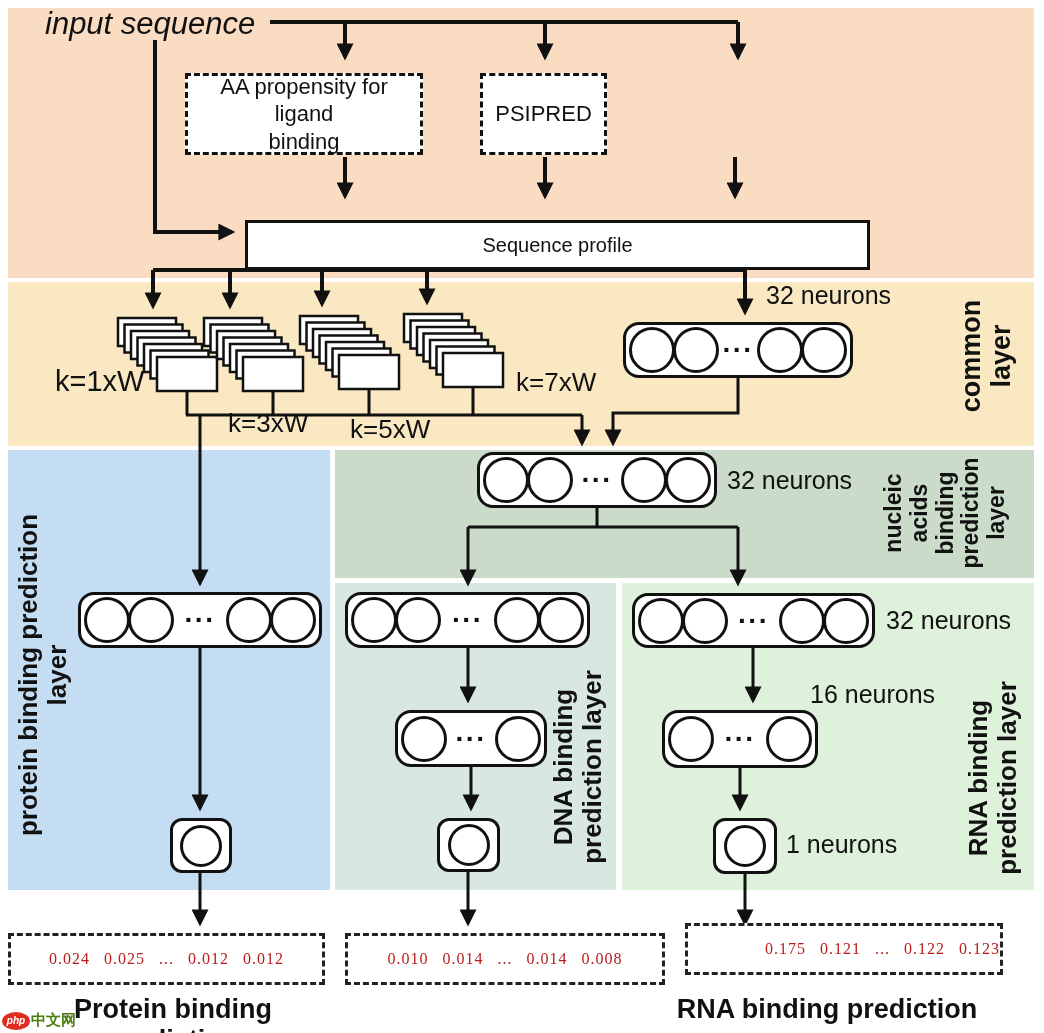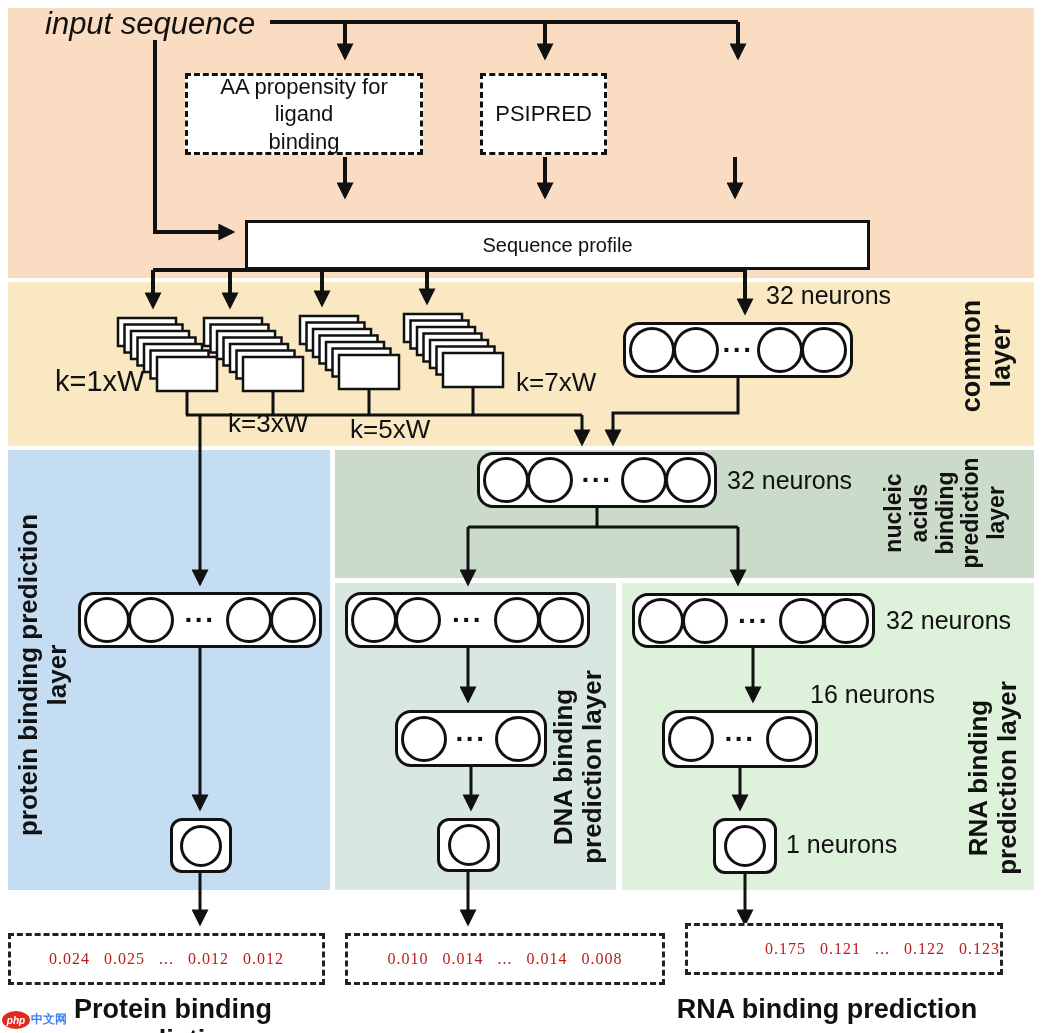--- a/index.html
+++ b/index.html
@@ -18,24 +18,24 @@
   .ndots{flex:1;text-align:center;font-size:28px;font-weight:bold;letter-spacing:1px;line-height:1;}
   .nsingle{position:absolute;background:#fff;border:3px solid #111;border-radius:12px;z-index:10;
            display:flex;align-items:center;justify-content:center;box-sizing:border-box;}
   .nsingle .ncirc{width:42px;height:42px;margin:0;}
   .lab{position:absolute;z-index:12;white-space:nowrap;}
   .vlabel{position:absolute;z-index:12;transform:translate(-50%,-50%) rotate(-90deg);
           font-weight:bold;text-align:center;line-height:1.12;white-space:nowrap;}
   .outvals{border:3px dashed #222;display:flex;align-items:center;justify-content:center;
            font-family:"Liberation Serif",serif;font-size:16px;letter-spacing:1px;word-spacing:9px;color:#b91c1c;}
   .outlabel{position:absolute;z-index:12;font-size:27px;font-weight:bold;text-align:center;}
-  #watermark{position:absolute;left:2px;top:1011px;z-index:20;display:flex;}
+  #watermark{position:absolute;left:2px;top:1011px;z-index:20;display:flex;align-items:center;}
   #wm-oval{width:28px;height:18px;background:#e02b20;border-radius:50%;color:#fff;
            font-style:italic;font-weight:bold;font-size:10px;display:flex;align-items:center;justify-content:center;}
-  #wm-text{font-size:12px;font-weight:bold;color:#3b82f6;margin-left:1px;text-shadow:0 0 2px #fff;}
+  #wm-text{font-size:15px;font-weight:bold;color:#4d7c0f;margin-left:1px;text-shadow:0 0 2px #fff;}
 </style>
 </head>
 <body>
 
 <div id="stage">
 
   <div class="region" style="left:8px;top:8px;width:1026px;height:270px;background:#fadcc2;"></div>
   <div class="region" style="left:8px;top:282px;width:1026px;height:164px;background:#f9e8c2;"></div>
   <div class="region" style="left:8px;top:450px;width:322px;height:440px;background:#c5ddf3;"></div>
   <div class="region" style="left:335px;top:450px;width:699px;height:128px;background:#cadcc9;"></div>

